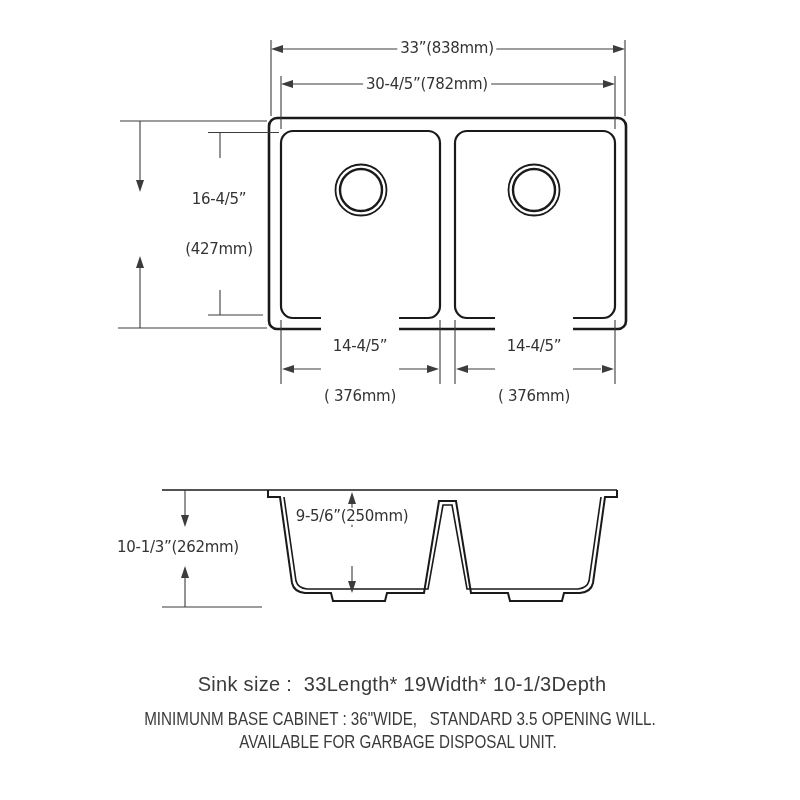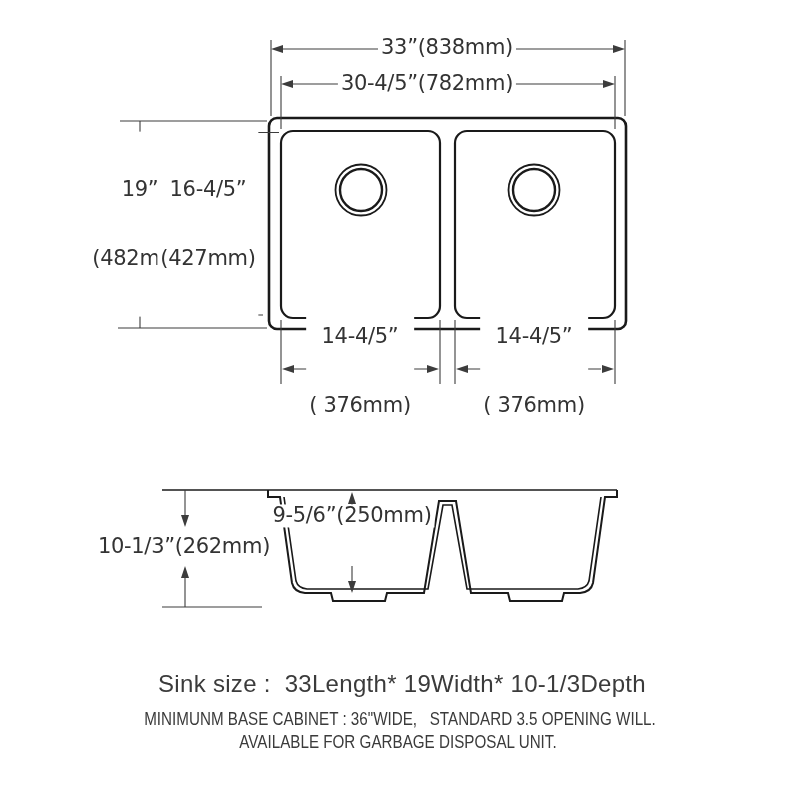--- a/index.html
+++ b/index.html
@@ -3,30 +3,30 @@
 <meta charset="utf-8">
 <style>
   html,body{margin:0;padding:0;background:#ffffff;}
   .canvas{
     position:relative;width:800px;height:800px;background:#ffffff;
     font-family:"Liberation Sans",sans-serif;overflow:hidden;
   }
   .canvas svg{position:absolute;left:0;top:0;}
   .lbl{
     position:absolute;transform:translate(-50%,-50%);
-    font-family:"DejaVu Sans",sans-serif;font-size:21px;line-height:1.1;
+    font-family:"DejaVu Sans",sans-serif;font-size:15px;line-height:1.1;
     color:#333333;letter-spacing:-0.3px;text-align:center;
     white-space:pre;background:#ffffff;padding:0 3px;
   }
   .lbl span{display:block;}
   .caption{
     position:absolute;transform:translate(-50%,-50%);
     color:#3b3b3b;text-align:center;white-space:pre;
   }
-  .caption.title{font-size:24px;letter-spacing:0.3px;}
+  .caption.title{font-size:20px;letter-spacing:0.3px;}
   .caption.note{font-size:19px;transform:translate(-50%,-50%) scaleX(0.8);}
 </style>
 </head>
 <body>
 
 <div class="canvas">
 
   <svg width="800" height="800" viewBox="0 0 800 800">
     <g fill="none" stroke="#1a1a1a">
 
@@ -97,38 +97,34 @@
       <polygon points="185,527 181,515 189,515"></polygon>
       <polygon points="185,566 181,578 189,578"></polygon>
       <polygon points="352,492 348,504 356,504"></polygon>
       <polygon points="352,593 348,581 356,581"></polygon>
     </g>
   </svg>
 
   <div class="lbl" style="left:447px;top:48px">33”(838mm)</div>
   <div class="lbl" style="left:427px;top:84px">30-4/5”(782mm)</div>
 
-  <div class="lbl" style="left:140px;top:224px">
-    <span>19”</span>
-    <span>(482mm)</span>
-  </div>
-  <div class="lbl" style="left:208px;top:224px">
+  <div class="lbl" style="left:219px;top:224px">
     <span>16-4/5”</span>
     <span>(427mm)</span>
   </div>
 
   <div class="lbl" style="left:360px;top:371px">
     <span>14-4/5”</span>
     <span>( 376mm)</span>
   </div>
   <div class="lbl" style="left:534px;top:371px">
     <span>14-4/5”</span>
     <span>( 376mm)</span>
   </div>
 
-  <div class="lbl" style="left:184px;top:547px">10-1/3”(262mm)</div>
+  <div class="lbl" style="left:178px;top:547px">10-1/3”(262mm)</div>
   <div class="lbl" style="left:352px;top:516px">9-5/6”(250mm)</div>
 
   <div class="caption title" style="left:402px;top:684px">Sink size :  33Length* 19Width* 10-1/3Depth</div>
   <div class="caption note" style="left:400px;top:719px">MINIMUNM BASE CABINET : 36"WIDE,   STANDARD 3.5 OPENING WILL.</div>
   <div class="caption note" style="left:398px;top:742px">AVAILABLE FOR GARBAGE DISPOSAL UNIT.</div>
 
 </div>
 
 </body></html>

